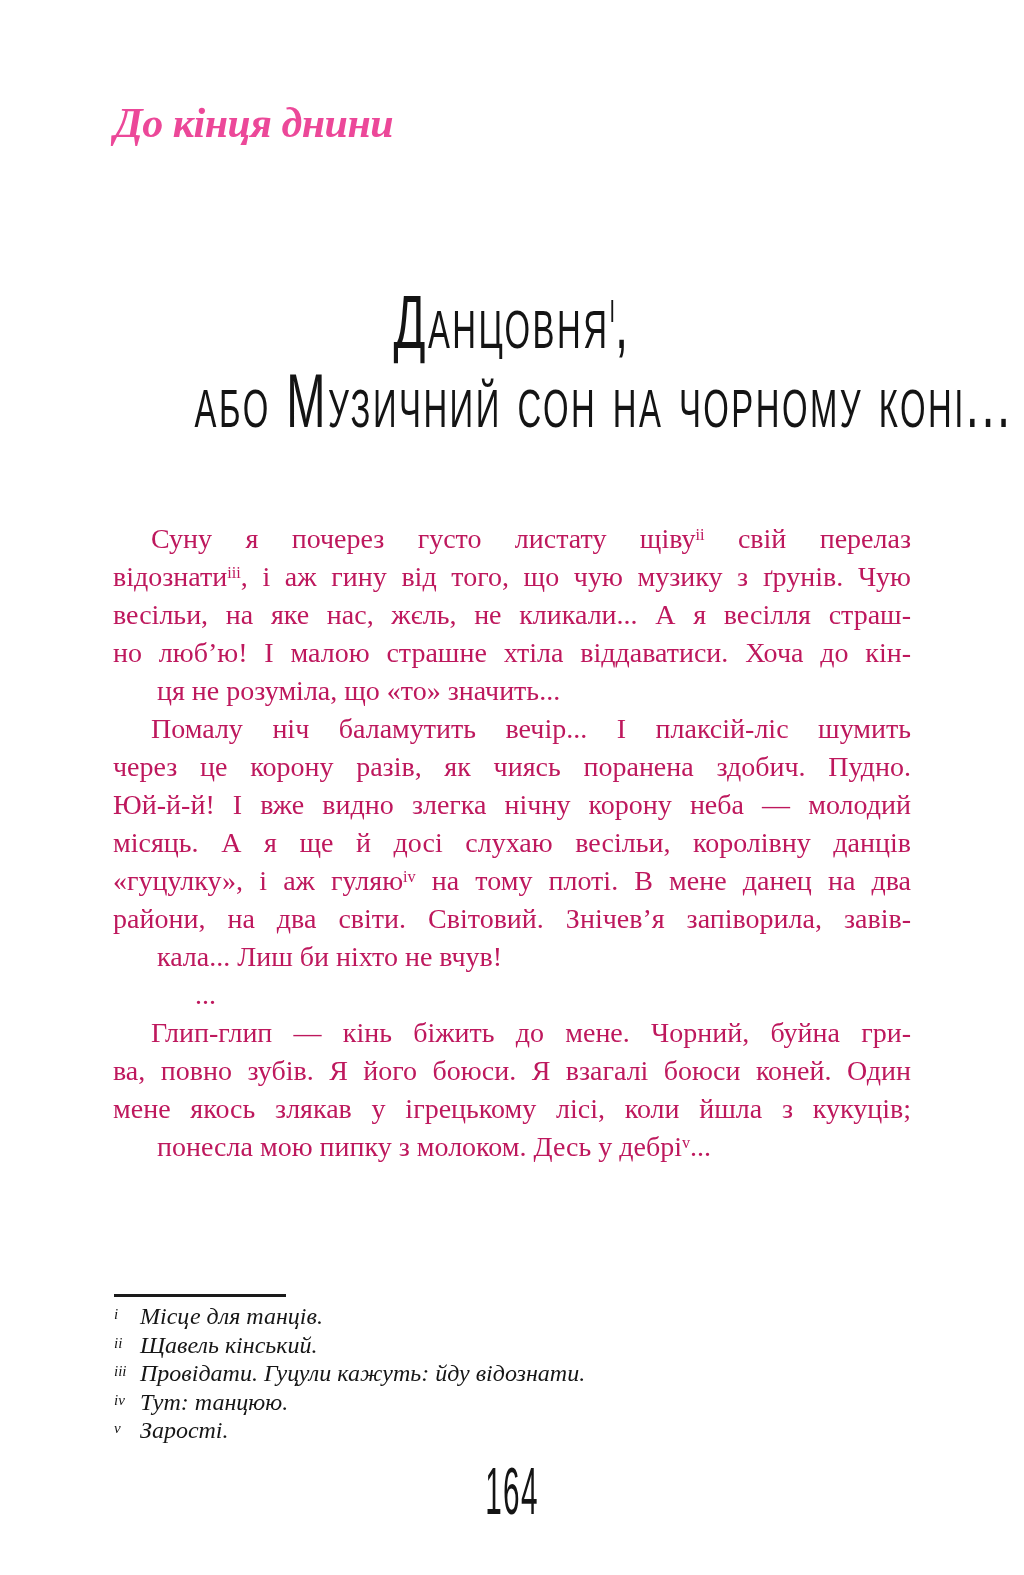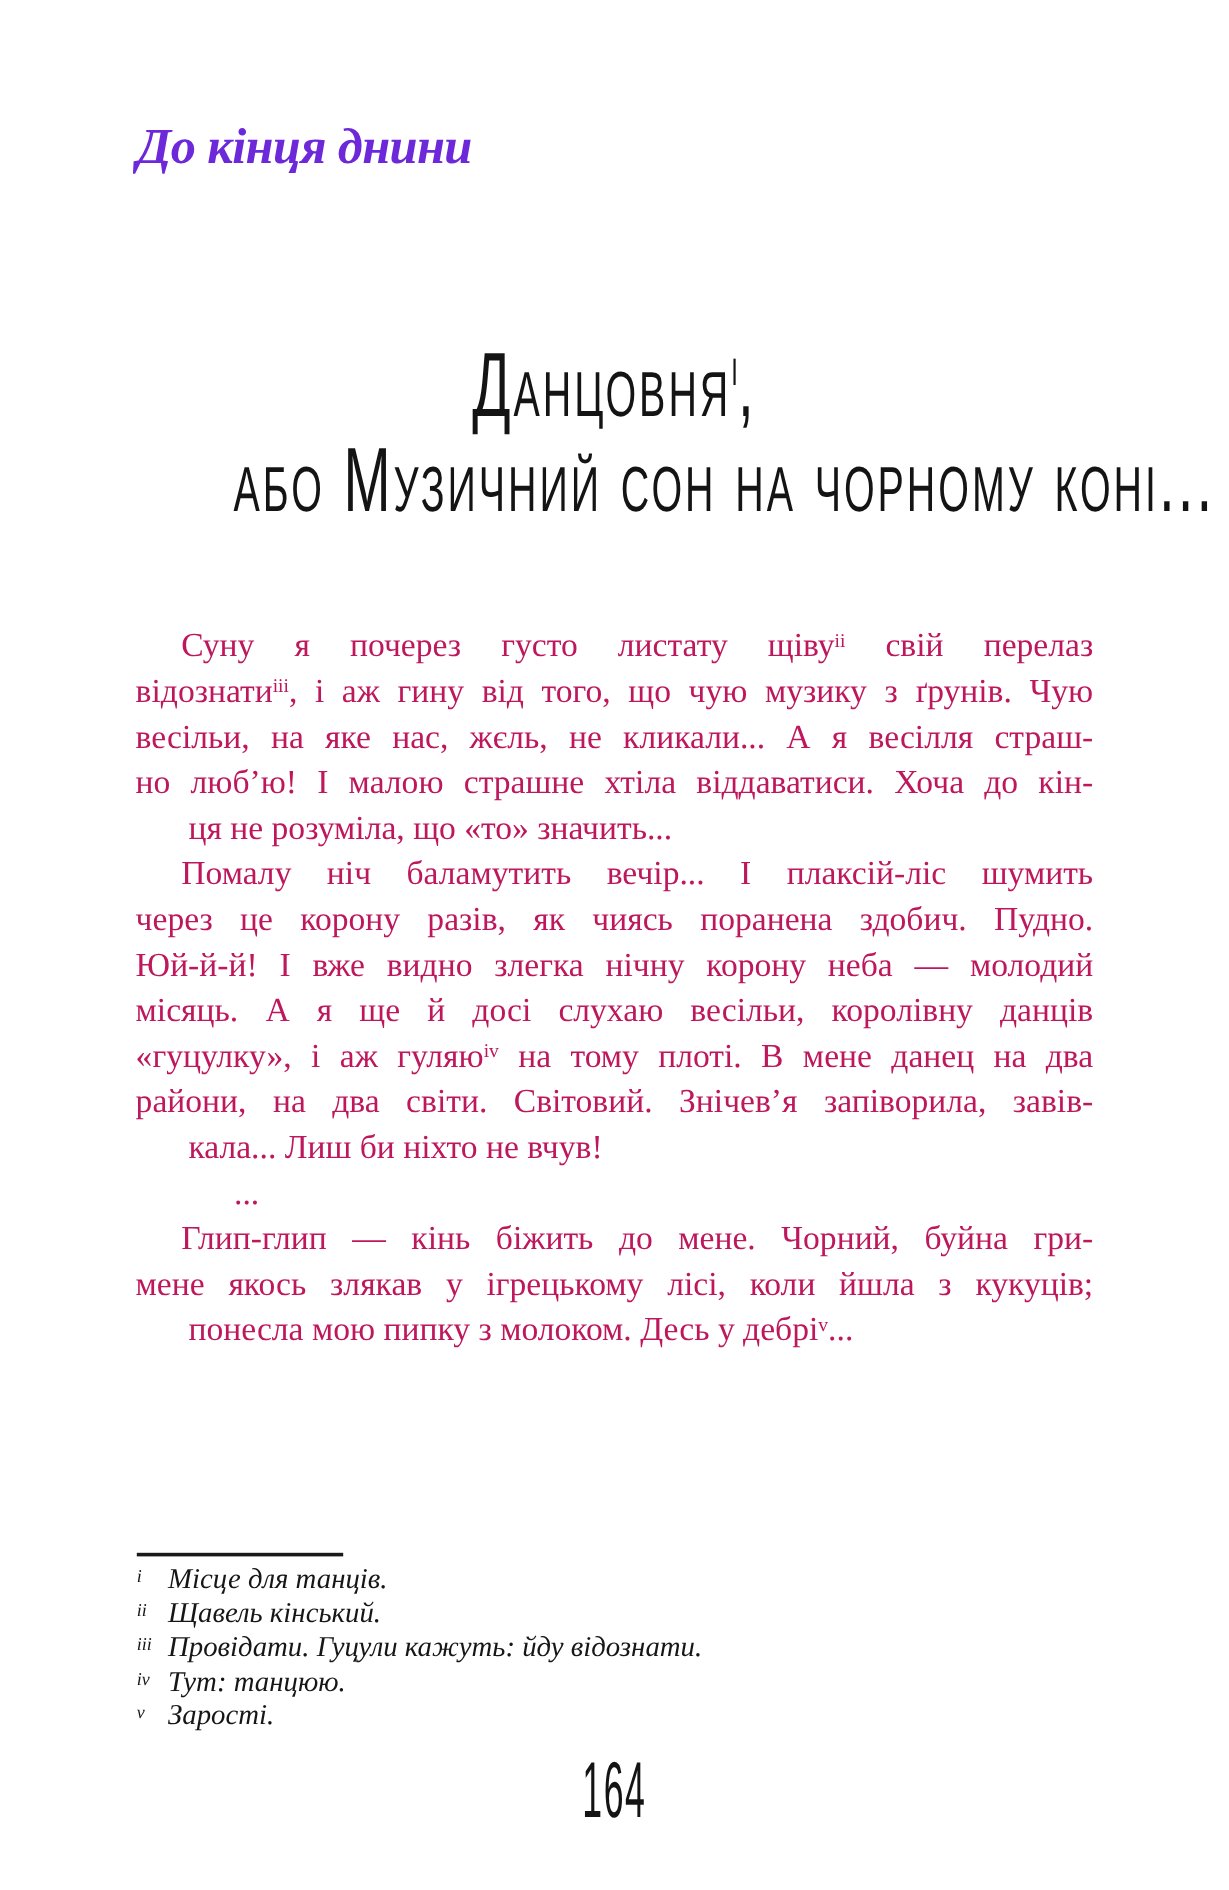--- a/index.html
+++ b/index.html
@@ -8,21 +8,21 @@
     position:relative; width:1024px; height:1575px;
     background:#ffffff; color:#161616; overflow:hidden;
   }
 
   
   .running-header {
     position:absolute; left:114px; top:100px;
     font-family:"Liberation Serif","DejaVu Serif",serif;
     font-style:italic; font-weight:bold;
     font-size:42px; line-height:46px; letter-spacing:-0.5px;
-    color:#6d28d9;
+    color:#ec4899;
   }
 
   
   .chapter-title {
     position:absolute; top:258px; left:0; width:100%;
     text-align:center; color:#141414;
     font-family:"Liberation Sans","DejaVu Sans",sans-serif;
     margin-top:24px;
   }
   .title-line {
@@ -99,20 +99,21 @@
     <div class="ln">через це корону разів, як чиясь поранена здобич. Пудно.</div>
     <div class="ln">Юй-й-й! І вже видно злегка нічну корону неба — молодий</div>
     <div class="ln">місяць. А я ще й досі слухаю весільи, королівну данців</div>
     <div class="ln">«гуцулку», і аж гуляю<sup>iv</sup> на тому плоті. В мене данец на два</div>
     <div class="ln">райони, на два світи. Світовий. Знічев’я запіворила, завів-</div>
     <div class="ln last">кала... Лиш би ніхто не вчув!</div>
 
     <div class="ln first last">...</div>
 
     <div class="ln first">Глип-глип — кінь біжить до мене. Чорний, буйна гри-</div>
+    <div class="ln">ва, повно зубів. Я його боюси. Я взагалі боюси коней. Один</div>
     <div class="ln">мене якось злякав у ігрецькому лісі, коли йшла з кукуців;</div>
     <div class="ln last">понесла мою пипку з молоком. Десь у дебрі<sup>v</sup>...</div>
   </div>
 
   <div class="fn-rule"></div>
 
   <div class="footnotes">
     <div class="fn">
       <span class="fn-marker">i</span>
       <span class="fn-text">Місце для танців.</span>

